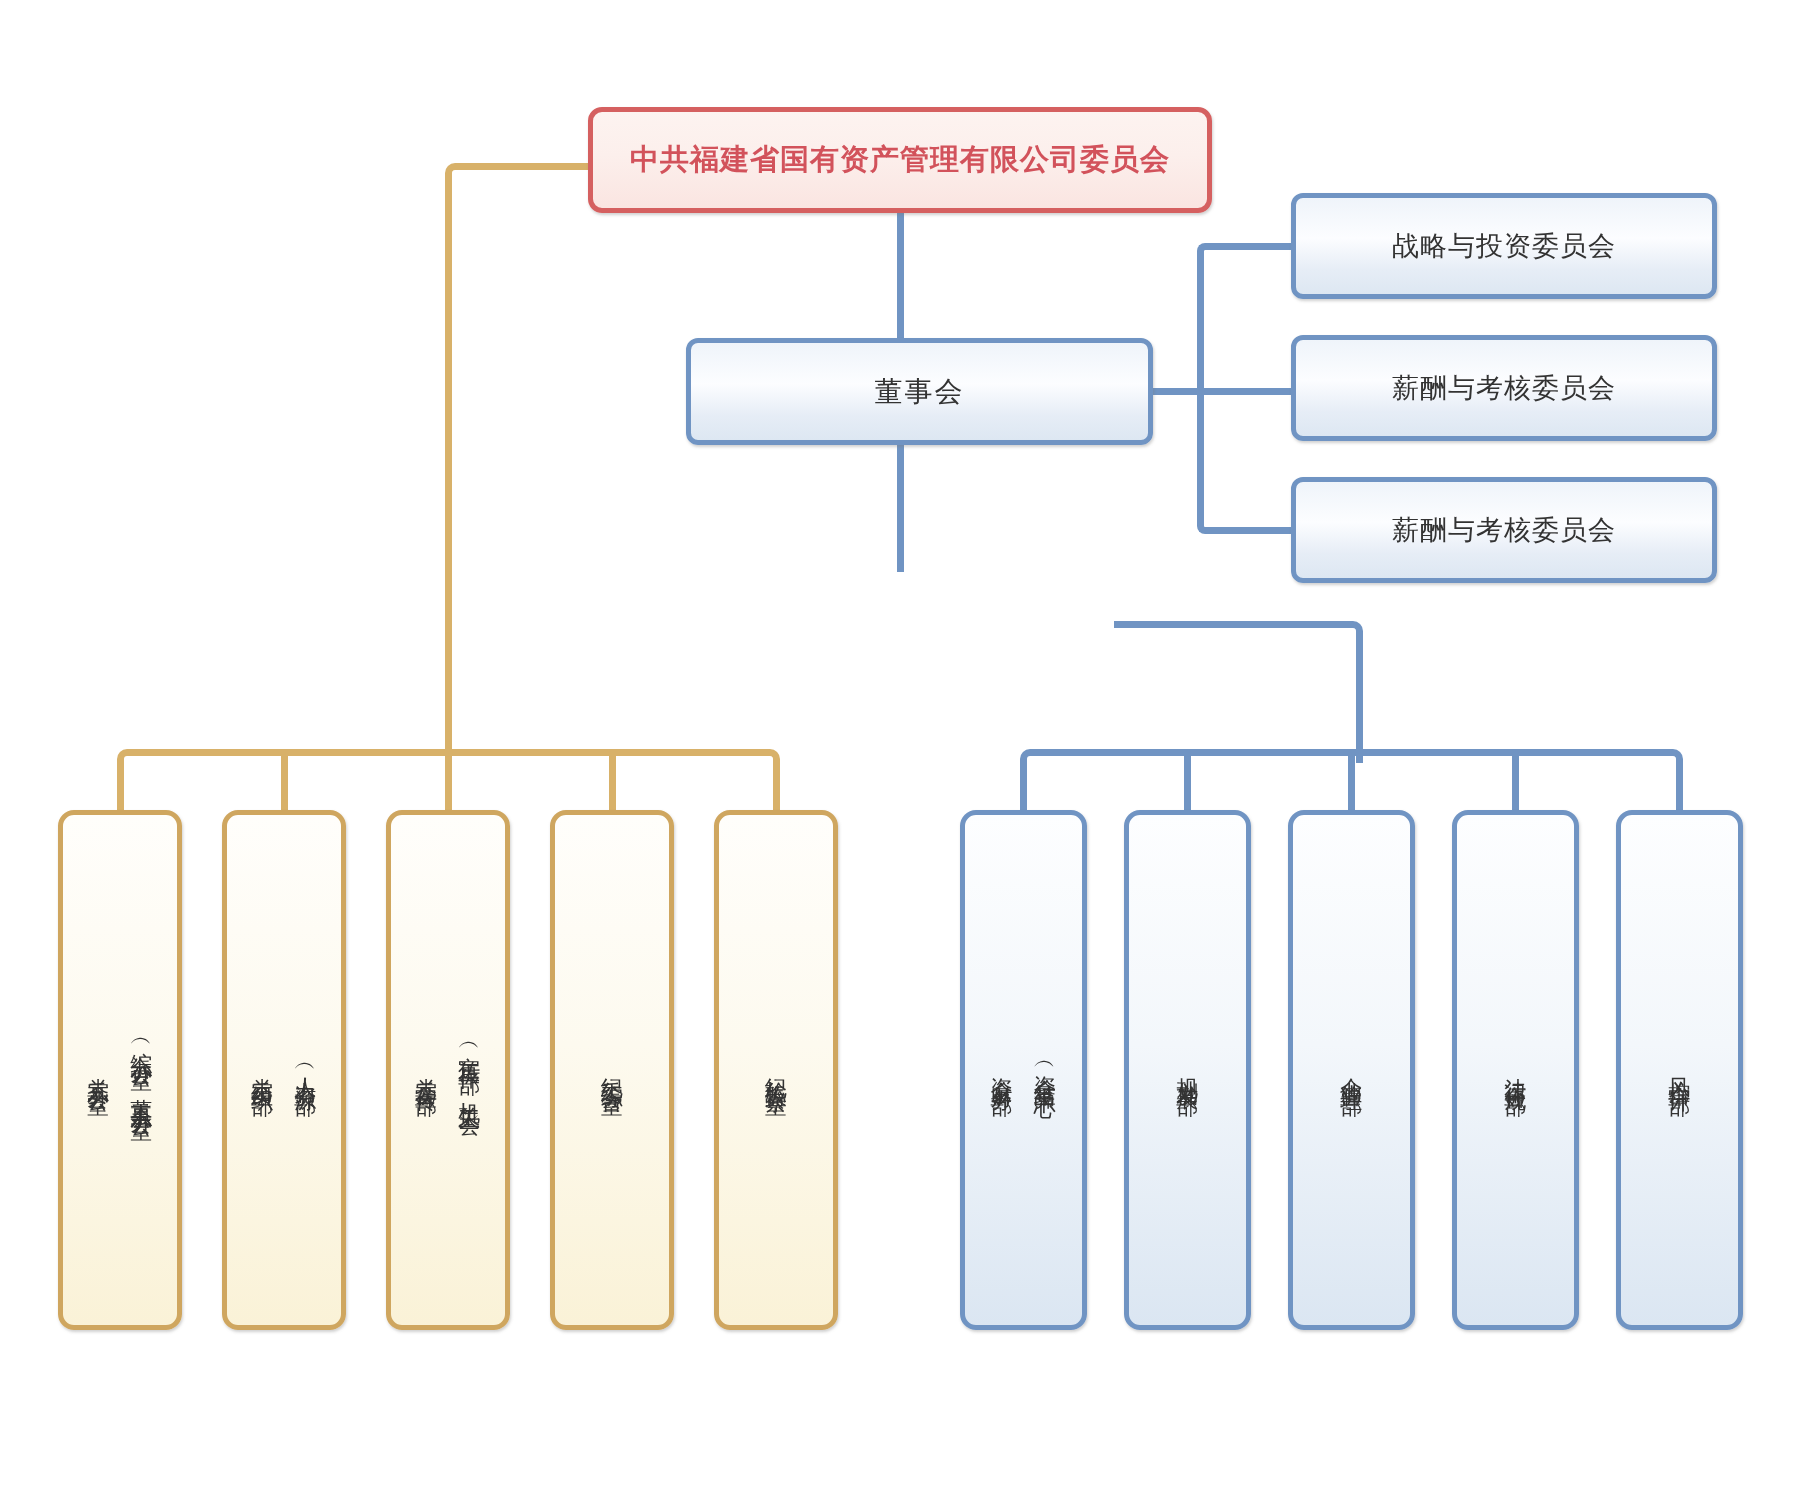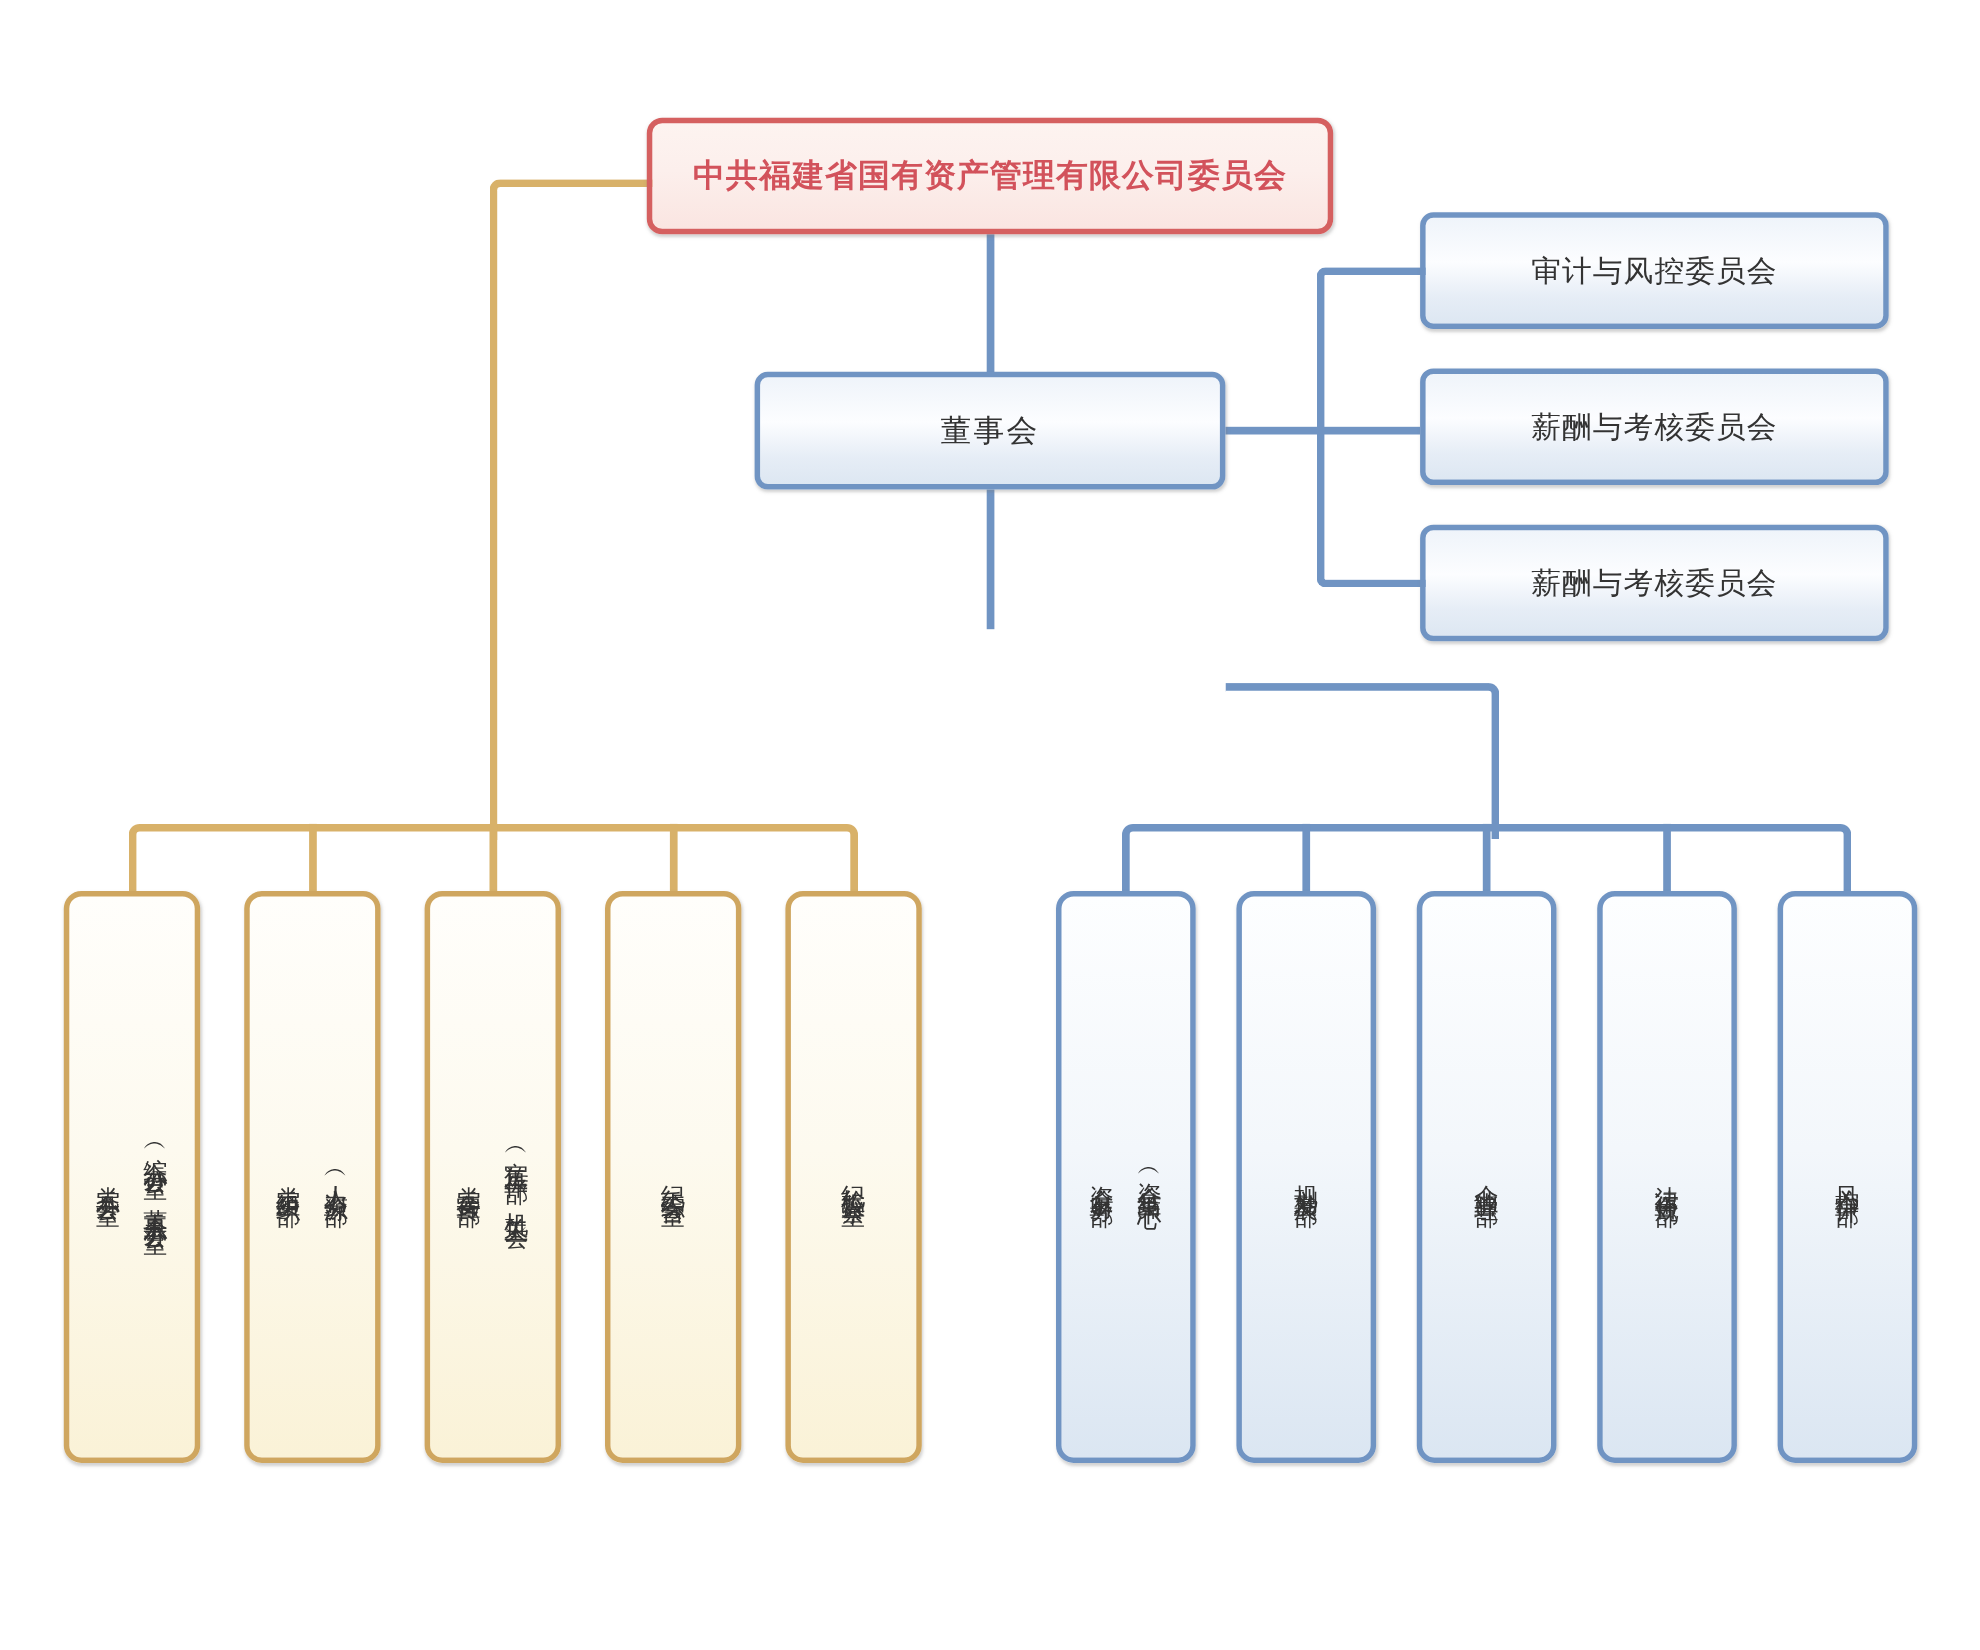--- a/index.html
+++ b/index.html
@@ -96,27 +96,27 @@
 
   <div class="line bracket-gold" style="left:116.5px;top:749px;width:649px;height:54px;"></div>
   <div class="line v-gold" style="left:280.5px;top:749px;height:61px;"></div>
   <div class="line v-gold" style="left:444.5px;top:749px;height:61px;"></div>
   <div class="line v-gold" style="left:608.5px;top:749px;height:61px;"></div>
 
   <div class="node title-box" style="left:588px;top:107px;width:624px;height:106px;">
     <span>中共福建省国有资产管理有限公司委员会</span>
   </div>
 
-  <div class="node blue-node" style="left:686px;top:338px;width:428px;height:107px;">
+  <div class="node blue-node" style="left:686px;top:338px;width:467px;height:107px;">
     <span>董事会</span>
   </div>
 
 
   <div class="node blue-node committee" style="left:1291px;top:193px;width:426px;height:106px;">
-    <span>审计与风控委员会</span>
+    <span>战略与投资委员会</span>
   </div>
   <div class="node blue-node committee" style="left:1291px;top:335px;width:426px;height:106px;">
     <span>薪酬与考核委员会</span>
   </div>
   <div class="node blue-node committee" style="left:1291px;top:477px;width:426px;height:106px;">
     <span>薪酬与考核委员会</span>
   </div>
 
   <div class="node tall tall-gold" style="left:58px;top:810px;width:124px;height:520px;">
     <span class="vcol">党委办公室</span>

